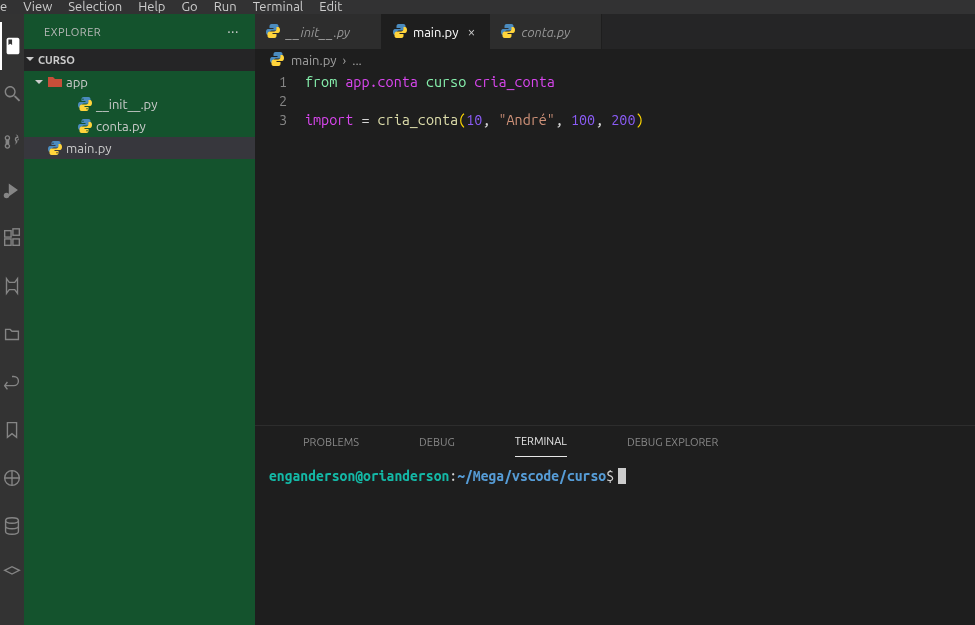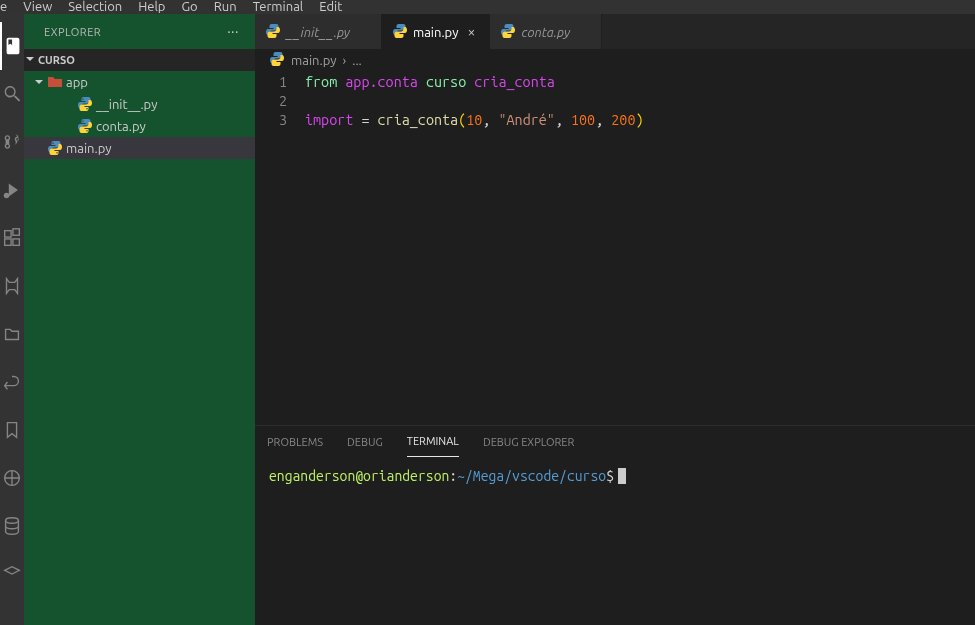--- a/index.html
+++ b/index.html
@@ -149,21 +149,21 @@
       width: 50px;
       text-align: right;
       color: #858585;
       padding-right: 18px;
     }
     .code-area { flex: 1; }
     .code-line { white-space: pre; }
     .kw-import { color: #86efac; }
     .var { color: #d946ef; }
     .fn { color: #dcdcaa; }
-    .num { color: #f97316; }
+    .num { color: #8b5cf6; }
     .str { color: #ce9178; }
     .punc { color: #d4d4d4; }
     .bracket { color: #ffd700; }
     .panel {
       height: 200px;
       background: #1e1e1e;
       border-top: 1px solid #2d2d2d;
       display: flex;
       flex-direction: column;
     }
@@ -172,34 +172,35 @@
       height: 34px;
       align-items: center;
       padding-left: 12px;
       gap: 24px;
       font-size: 11px;
       color: #888888;
     }
     .panel-tab {
       cursor: pointer;
       padding: 6px 0 9px;
+      margin-left: 36px;
     }
     .panel-tab.active {
       color: #e7e7e7;
       border-bottom: 1px solid #e7e7e7;
     }
     .terminal-body {
       flex: 1;
       padding: 8px 14px;
       font-family: "Ubuntu Mono", "Consolas", monospace;
       font-size: 14px;
       color: #cccccc;
     }
-    .term-user { color: #bef264; font-weight: normal; }
-    .term-path { color: #569cd6; font-weight: normal; }
+    .term-user { color: #14b8a6; font-weight: bold; }
+    .term-path { color: #569cd6; font-weight: bold; }
     .term-cursor {
       display: inline-block;
       width: 8px;
       height: 16px;
       background: #cccccc;
       vertical-align: text-bottom;
       margin-left: 4px;
     }
     .python-icon {
       width: 16px;

